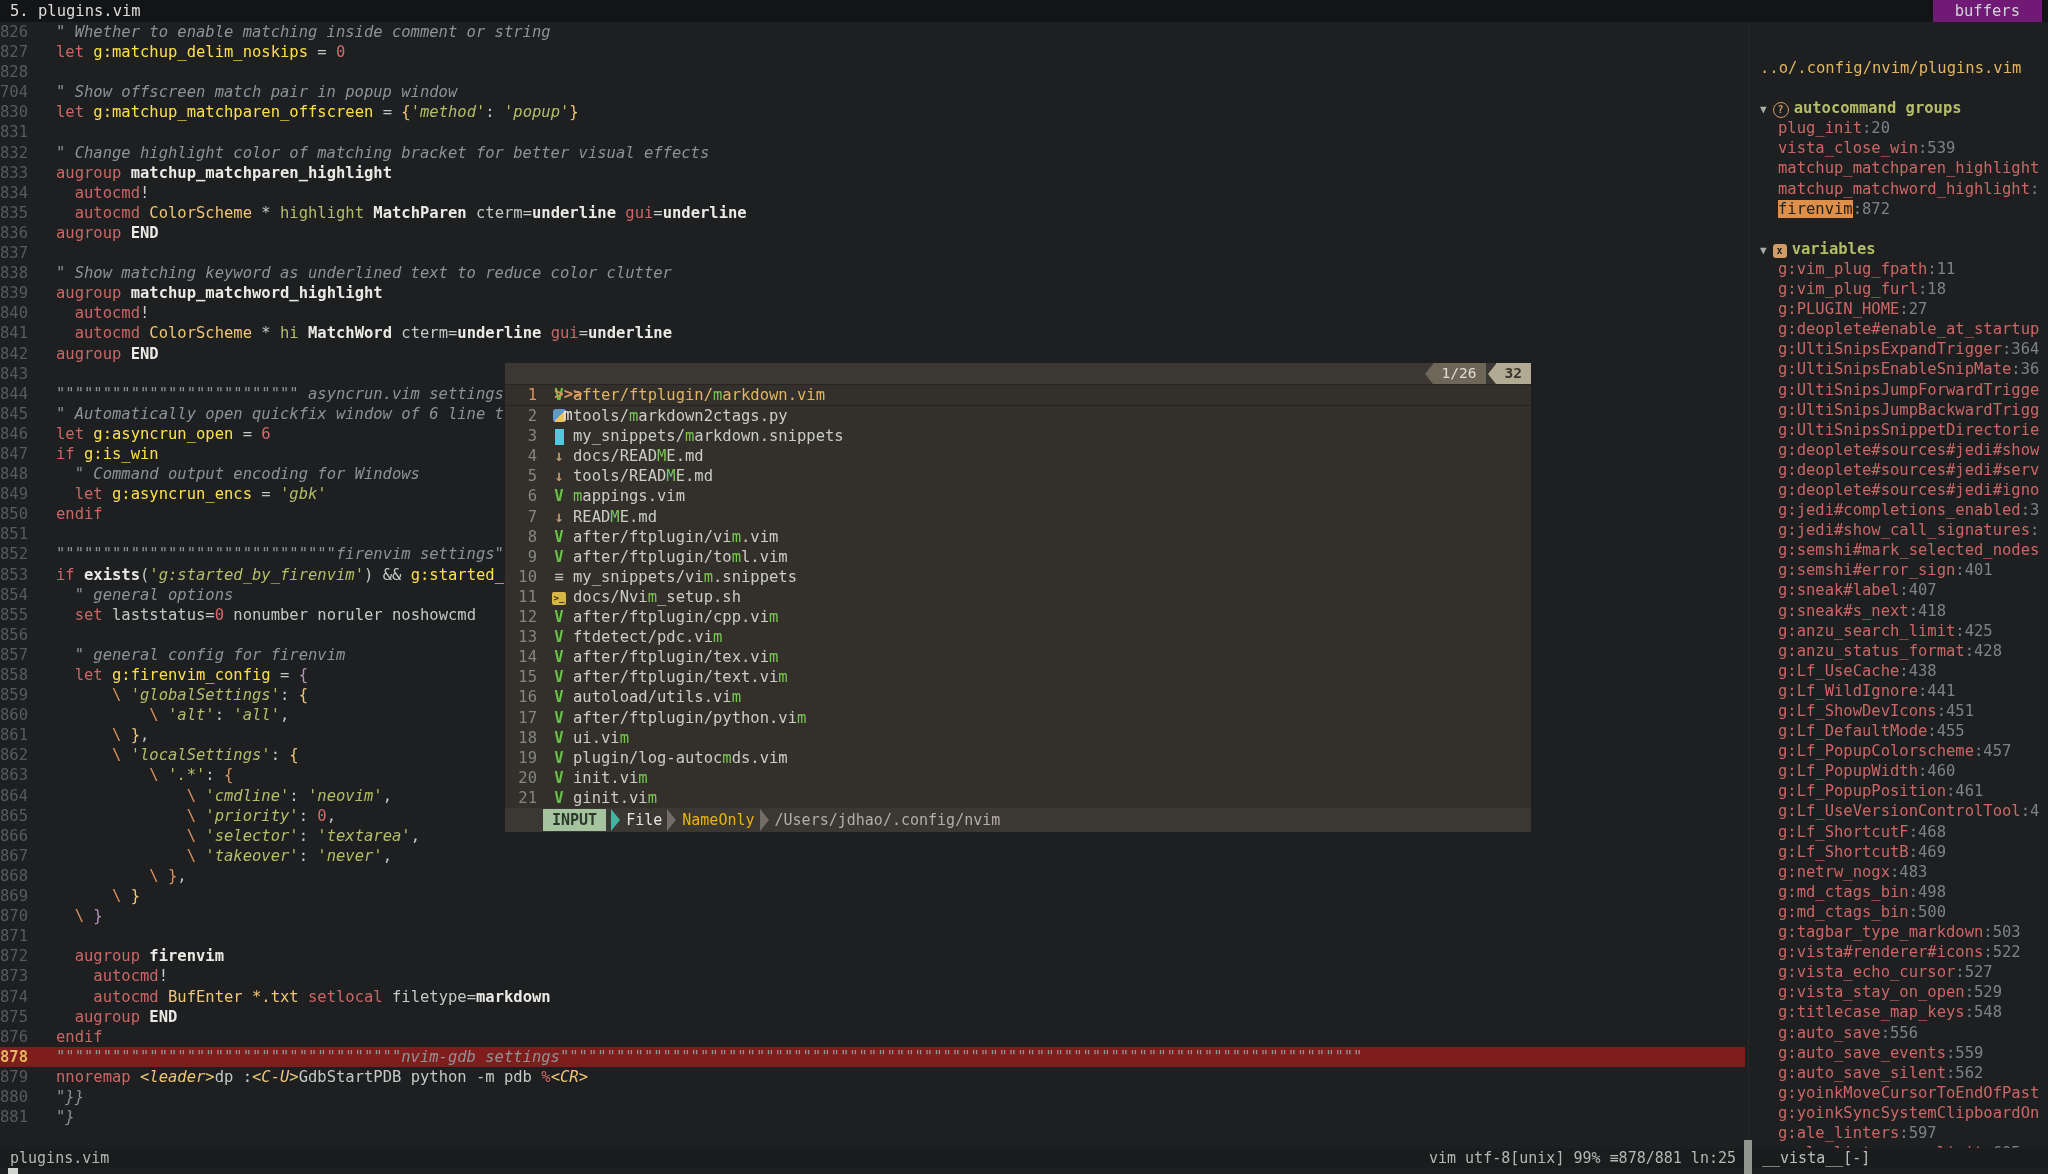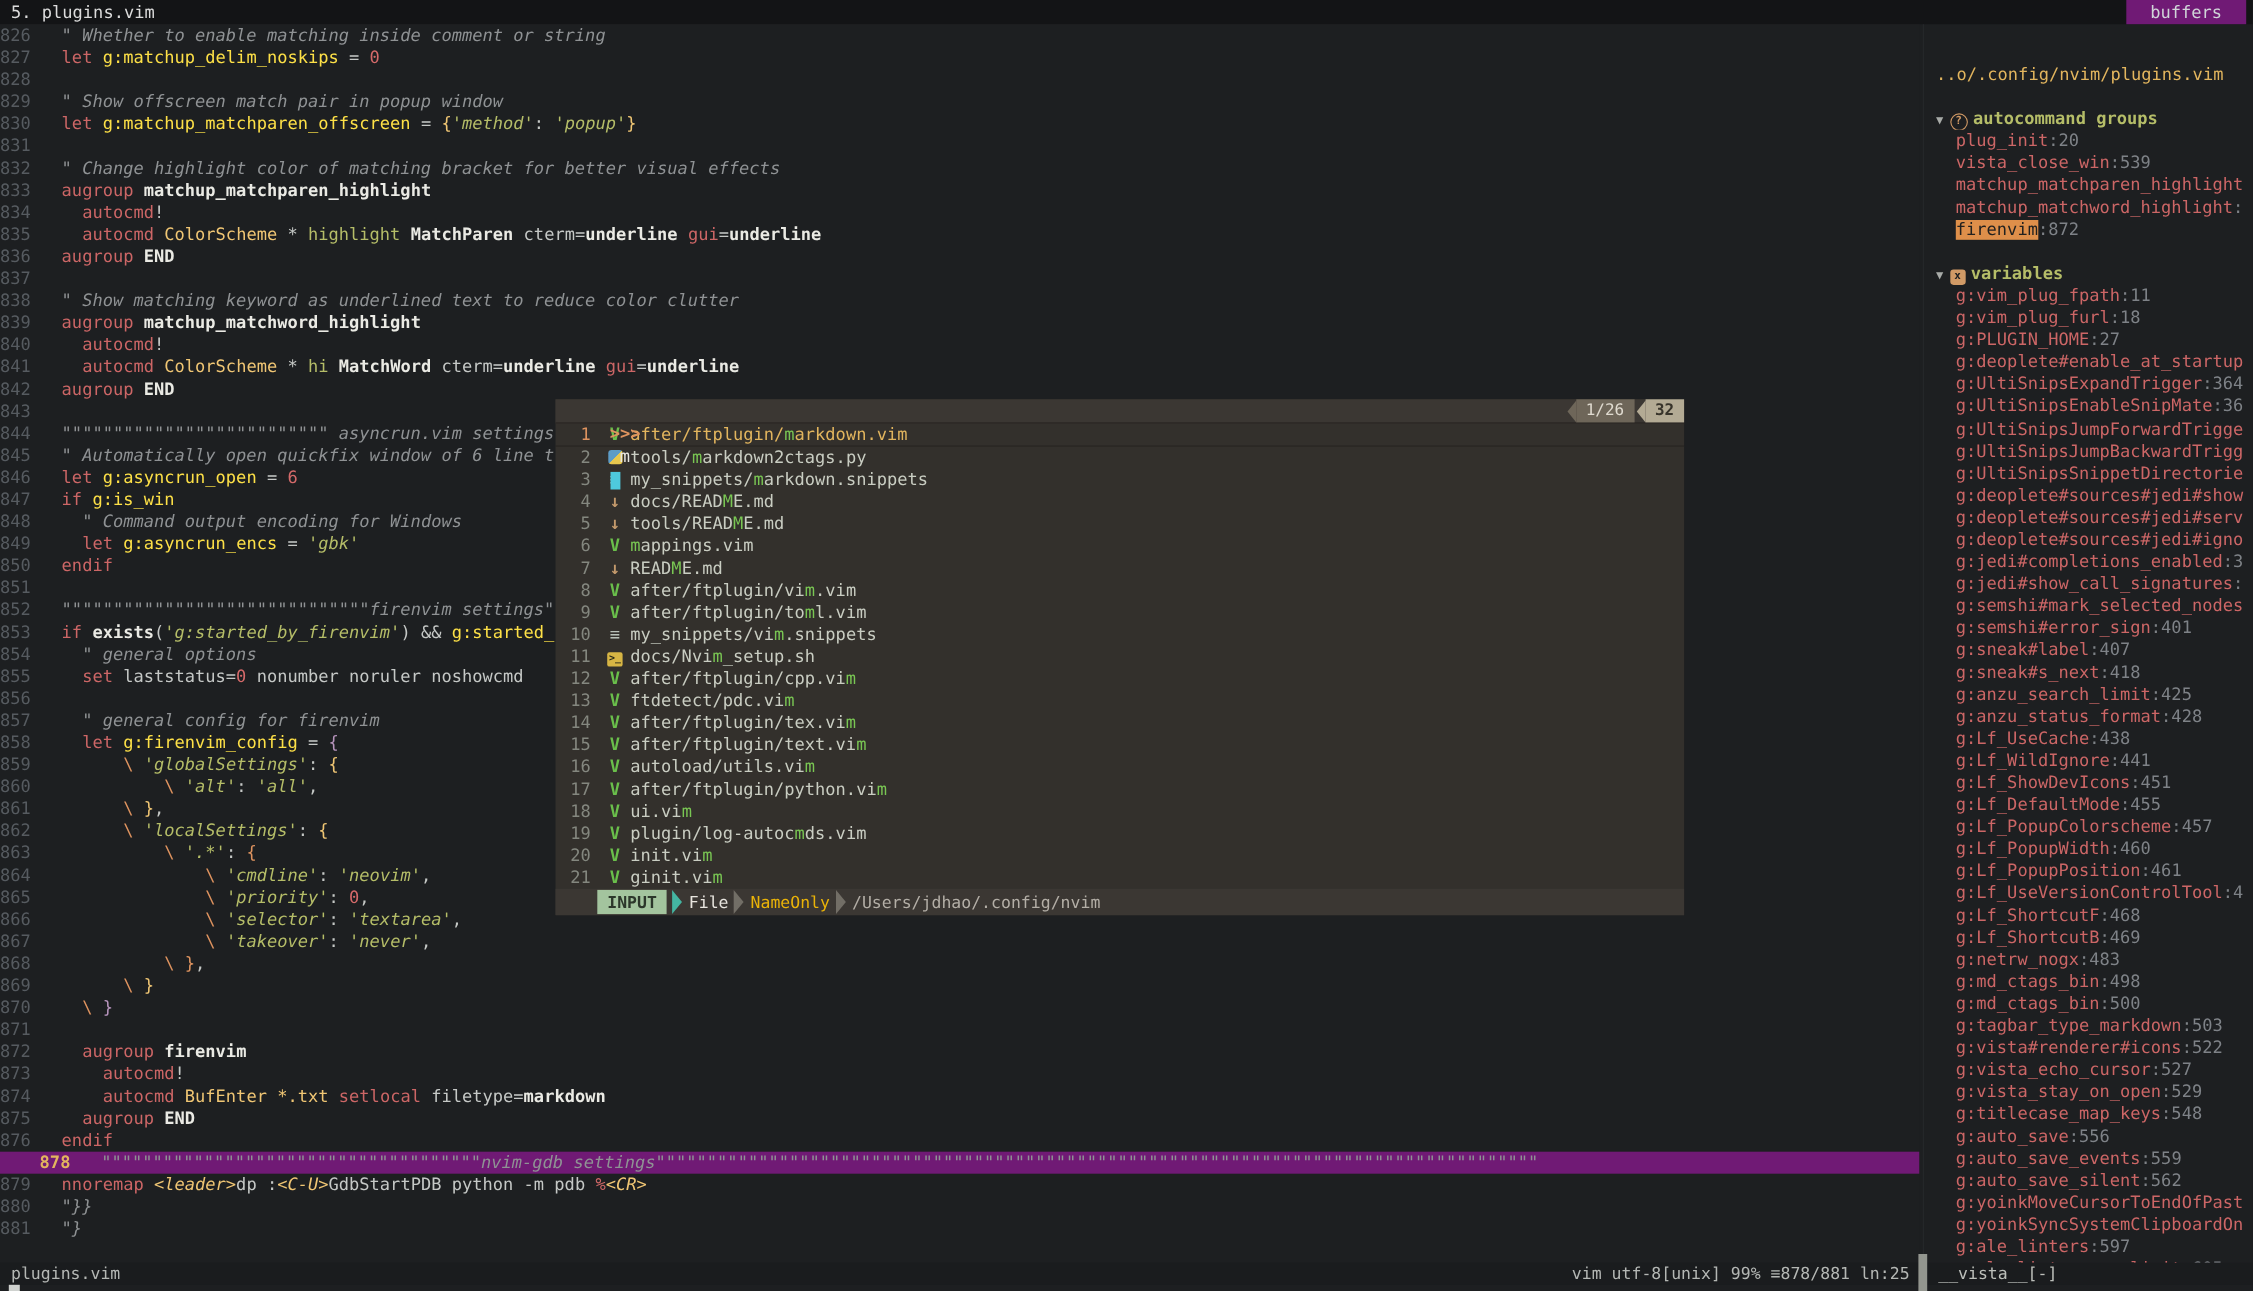--- a/index.html
+++ b/index.html
@@ -8,21 +8,21 @@
   body { position:relative; }
 
   
   .tabline { position:absolute; left:0; top:0; width:2048px; height:22px; background:#131416; line-height:22px; }
   .tab-label { margin-left:10px; color:#dcdcdc;margin-top:20px; }
   .buffers-chip { position:absolute; right:6px; top:0; height:22px; padding:0 22px; background:#701a75; color:#d0d4d8; }
 
   
   .editor { position:absolute; left:0; top:22px; width:1745px; height:1126px; overflow:hidden; background:#1d1f21; }
   .line { height:20.1px; line-height:20.1px; white-space:pre; }
-  .line.cl { background:#701a75;padding-left:36px; }
+  .line.cl { background:#7f1d1d; }
   .lnum { display:inline-block; width:36px; text-align:left; color:#565b60; }
   .line.cl .lnum { color:#e2b55e; font-weight:bold; }
   .code { margin-left:20px; }
   .t-cmt { color:#8f9294; font-style:italic; }
   .t-kw  { color:#cc6666; }
   .t-aq  { color:#fde047; }
   .t-str { color:#b5bd68; font-style:italic; }
   .t-grn { color:#b5bd68; }
   .t-yel { color:#f0c674; }
   .t-num { color:#d56a6a; }
@@ -106,21 +106,21 @@
 <div class="tabline">
   <span class="tab-label">5. plugins.vim</span>
   <span class="buffers-chip">buffers</span>
 </div>
 
 <div class="editor">
   <div id="editor-lines">
       <div class="line"><span class="lnum">826</span><span class="code"><span class="t-cmt">" Whether to enable matching inside comment or string</span></span></div>
       <div class="line"><span class="lnum">827</span><span class="code"><span class="t-kw">let</span><span class="t-wh"> </span><span class="t-aq">g:matchup_delim_noskips</span><span class="t-wh"> = </span><span class="t-num">0</span></span></div>
       <div class="line"><span class="lnum">828</span><span class="code"></span></div>
-      <div class="line"><span class="lnum">829</span><span class="code"><span class="t-cmt">" Show offscreen match pair in popup window</span></span></div>
+      <div class="line"><span class="lnum">704</span><span class="code"><span class="t-cmt">" Show offscreen match pair in popup window</span></span></div>
       <div class="line"><span class="lnum">830</span><span class="code"><span class="t-kw">let</span><span class="t-wh"> </span><span class="t-aq">g:matchup_matchparen_offscreen</span><span class="t-wh"> = </span><span class="t-yel">{</span><span class="t-str">'method'</span><span class="t-wh">: </span><span class="t-str">'popup'</span><span class="t-yel">}</span></span></div>
       <div class="line"><span class="lnum">831</span><span class="code"></span></div>
       <div class="line"><span class="lnum">832</span><span class="code"><span class="t-cmt">" Change highlight color of matching bracket for better visual effects</span></span></div>
       <div class="line"><span class="lnum">833</span><span class="code"><span class="t-kw">augroup</span><span class="t-wh"> </span><span class="t-bd">matchup_matchparen_highlight</span></span></div>
       <div class="line"><span class="lnum">834</span><span class="code"><span class="t-wh">  </span><span class="t-kw">autocmd</span><span class="t-wh">!</span></span></div>
       <div class="line"><span class="lnum">835</span><span class="code"><span class="t-wh">  </span><span class="t-kw">autocmd</span><span class="t-wh"> </span><span class="t-yel">ColorScheme</span><span class="t-wh"> * </span><span class="t-grn">highlight</span><span class="t-wh"> </span><span class="t-bd">MatchParen</span><span class="t-wh"> cterm=</span><span class="t-bd">underline</span><span class="t-wh"> </span><span class="t-kw">gui</span><span class="t-wh">=</span><span class="t-bd">underline</span></span></div>
       <div class="line"><span class="lnum">836</span><span class="code"><span class="t-kw">augroup</span><span class="t-wh"> </span><span class="t-bd">END</span></span></div>
       <div class="line"><span class="lnum">837</span><span class="code"></span></div>
       <div class="line"><span class="lnum">838</span><span class="code"><span class="t-cmt">" Show matching keyword as underlined text to reduce color clutter</span></span></div>
       <div class="line"><span class="lnum">839</span><span class="code"><span class="t-kw">augroup</span><span class="t-wh"> </span><span class="t-bd">matchup_matchword_highlight</span></span></div>

